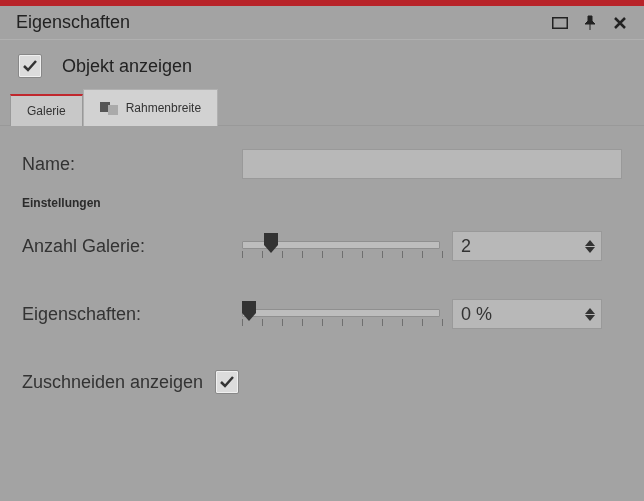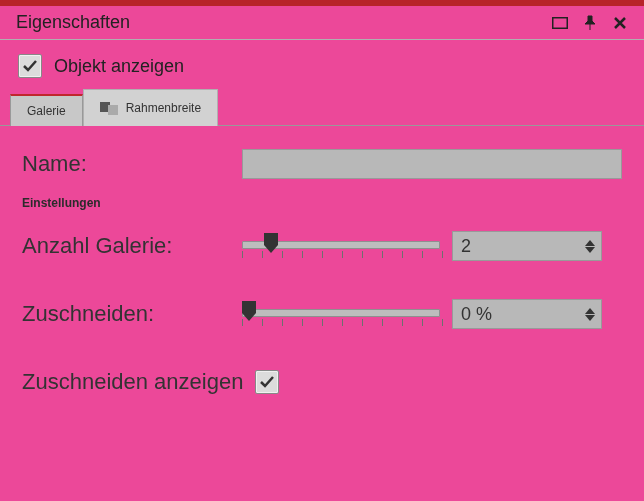--- a/index.html
+++ b/index.html
@@ -6,21 +6,21 @@
     margin: 0;
     padding: 0;
     font-family: "Segoe UI", Arial, sans-serif;
     font-size: 15px;
     color: #222;
     background: #fff;
   }
   .panel {
     width: 644px;
     height: 501px;
-    background: #ec4899;
+    background: #a3a3a3;
     box-sizing: border-box;
     display: flex;
     flex-direction: column;
     border-top: 6px solid #b82329;
     position: relative;
   }
 
   
   .titlebar {
     display: flex;
@@ -46,21 +46,21 @@
     justify-content: center;
     color: #222;
     cursor: default;
   }
   .winbtn svg { display:block; }
 
   
   .showobj {
     display: flex;
     align-items: center;
-    gap: 12px;
+    gap: 20px;
     padding: 14px 18px 10px 18px;
     font-size: 18px;
   }
   .chk {
     width: 22px;
     height: 22px;
     background: #dcdcdc;
     border: 1px solid #888;
     border-radius: 2px;
     display: flex;
@@ -116,21 +116,21 @@
     flex-direction: column;
     gap: 4px;
   }
   .row {
     display: flex;
     align-items: center;
     min-height: 40px;
   }
   .label {
     width: 220px;
-    font-size: 22px;
+    font-size: 18px;
     color: #333;
   }
   .section-title {
     font-weight: 700;
     font-size: 12px;
     color: #2b2b2b;
     padding: 8px 0 12px 0;
   }
   .textinput {
     flex: 1;
@@ -296,21 +296,21 @@
               <path d="M0 6 L5 0 L10 6 Z" fill="#333"></path>
             </svg>
           <svg width="10" height="6" viewBox="0 0 10 6">
               <path d="M0 0 L5 6 L10 0 Z" fill="#333"></path>
             </svg>
         </span>
       </div>
     </div>
 
     <div class="row extra-gap">
-      <span class="label">Zuschneiden:</span>
+      <span class="label">Eigenschaften:</span>
       <div class="slider-wrap">
         <div class="slider-track"></div>
         <div class="slider-ticks">
             <span style="left: 0%;"></span>
             <span style="left: 10%;"></span>
             <span style="left: 20%;"></span>
             <span style="left: 30%;"></span>
             <span style="left: 40%;"></span>
             <span style="left: 50%;"></span>
             <span style="left: 60%;"></span>

